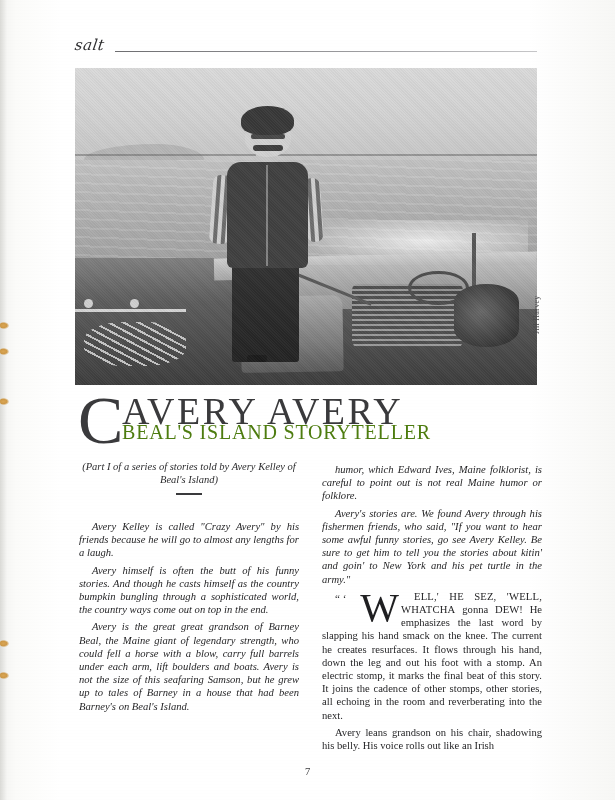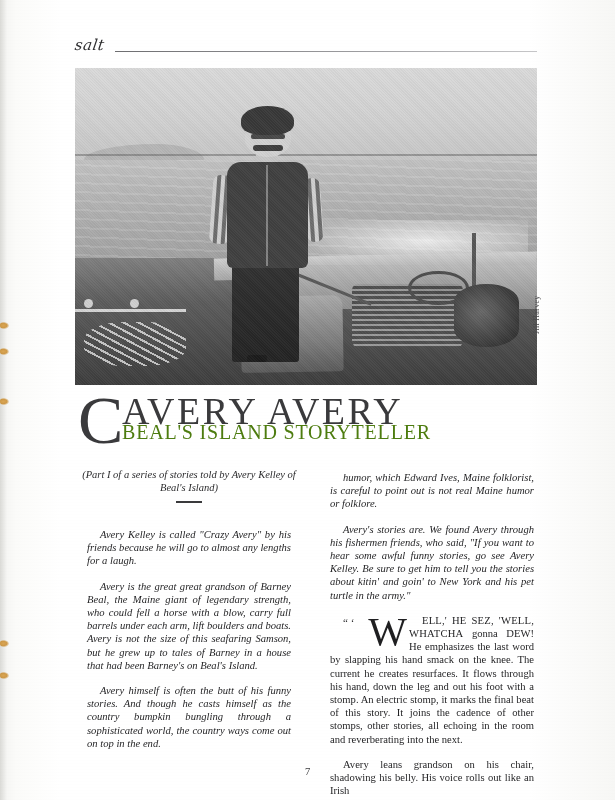--- a/index.html
+++ b/index.html
@@ -302,21 +302,21 @@
     width: 228px;
     text-align: center;
   }
   .byline-author {
     font-family: "Liberation Serif", serif;
     font-weight: bold;
     font-size: 11.5px;
     color: #2c2c2e;
   }
   .byline-note {
-    margin-top: 10px;
+    margin-top: 2px;
     font-family: "Liberation Serif", serif;
     font-style: italic;
     font-size: 10.5px;
     line-height: 12.5px;
     color: #2c2c2e;
   }
   .byline-rule {
     width: 26px;
     height: 1.5px;
     background: #3a3a3c;
@@ -328,21 +328,21 @@
     position: absolute;
     width: 228px;
     font-family: "Liberation Serif", serif;
     font-size: 10.6px;
     line-height: 13.2px;
     color: #1f1f21;
     text-align: justify;
   }
   .col-left  { left: 75px;  top: 516px; }
   .col-right { left: 318px; top: 459px; }
-  .col p { margin: 12px; text-indent: 13px; }
+  .col p { margin: 4px; text-indent: 13px; }
   .col p.italic { font-style: italic; }
   .col p.roman  { font-style: normal; }
 
   
   .dropw-para {
     position: relative;
     margin-top: 11px;
     text-indent: 0;
     font-style: normal;
     text-align: justify;
@@ -440,22 +440,22 @@
     <span class="headline-sub">BEAL'S ISLAND STORYTELLER</span>
   </div>
 
   <div class="byline">
     <div class="byline-note">(Part I of a series of stories told by Avery Kelley of Beal's Island)</div>
     <div class="byline-rule"></div>
   </div>
 
   <div class="col col-left">
     <p class="italic">Avery Kelley is called "Crazy Avery" by his friends because he will go to almost any lengths for a laugh.</p>
+    <p class="italic">Avery himself is often the butt of his funny stories. And though he casts himself as the country bumpkin bungling through a sophisticated world, the country ways come out on top in the end.</p>
     <p class="italic">Avery is the great great grandson of Barney Beal, the Maine giant of legendary strength, who could fell a horse with a blow, carry full barrels under each arm, lift boulders and boats. Avery is not the size of this seafaring Samson, but he grew up to tales of Barney in a house that had been Barney's on Beal's Island.</p>
-    <p class="italic">Avery himself is often the butt of his funny stories. And though he casts himself as the country bumpkin bungling through a sophisticated world, the country ways come out on top in the end.</p>
   </div>
 
   <div class="col col-right">
     <p class="italic">humor, which Edward Ives, Maine folklorist, is careful to point out is not real Maine humor or folklore.</p>
     <p class="italic">Avery's stories are. We found Avery through his fishermen friends, who said, "If you want to hear some awful funny stories, go see Avery Kelley. Be sure to get him to tell you the stories about kitin' and goin' to New York and his pet turtle in the army."</p>
     <p class="dropw-para">
       <span class="dropw-quote">“ ‘</span><span class="dropcap-w">W</span><span class="caps-lead">ELL,' HE SEZ, 'WELL, WHATCHA</span><span> gonna DEW! He emphasizes the last word by slapping his hand smack on the knee. The current he creates resurfaces. It flows through his hand, down the leg and out his foot with a stomp. An electric stomp, it marks the final beat of this story. It joins the cadence of other stomps, other stories, all echoing in the room and reverberating into the next.</span>
     </p>
     <p class="roman">Avery leans grandson on his chair, shadowing his belly. His voice rolls out like an Irish</p>
   </div>

